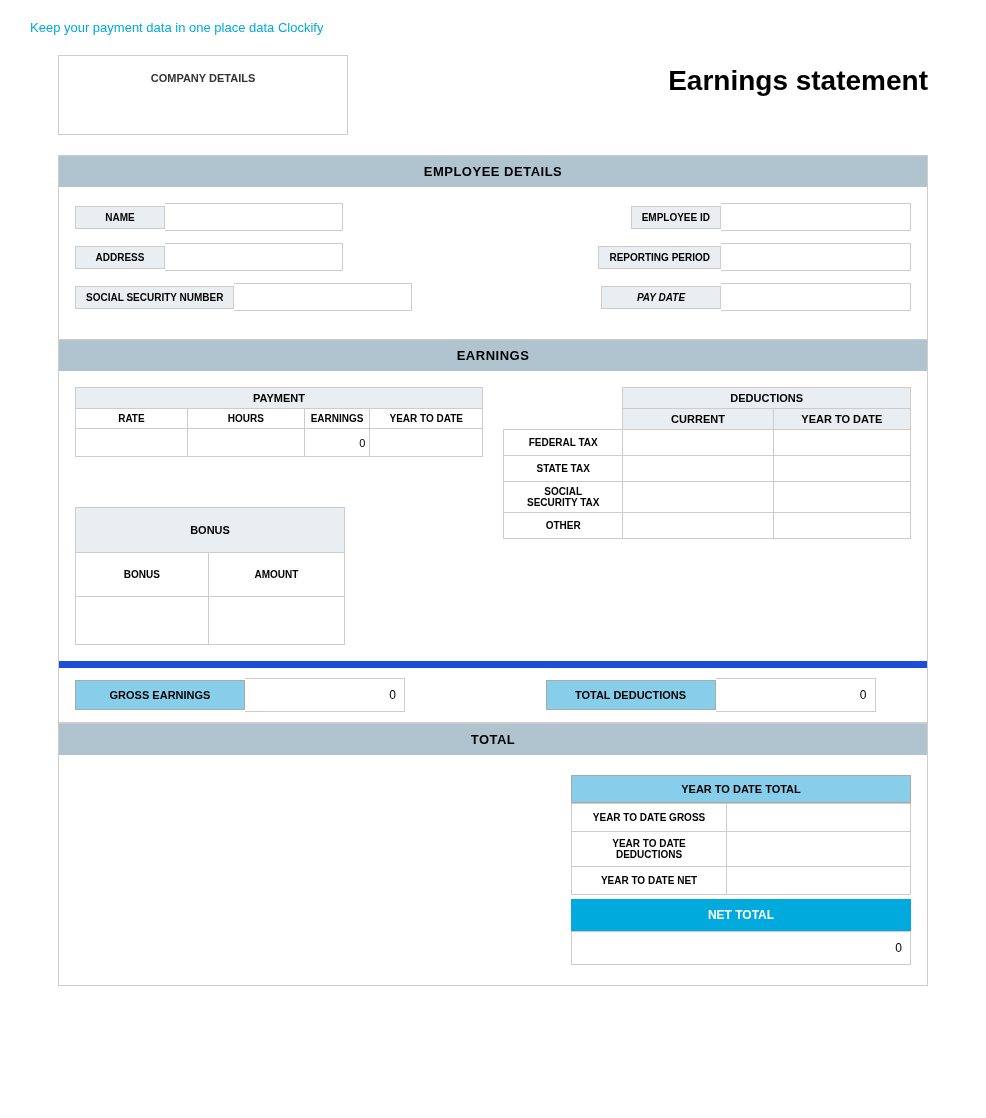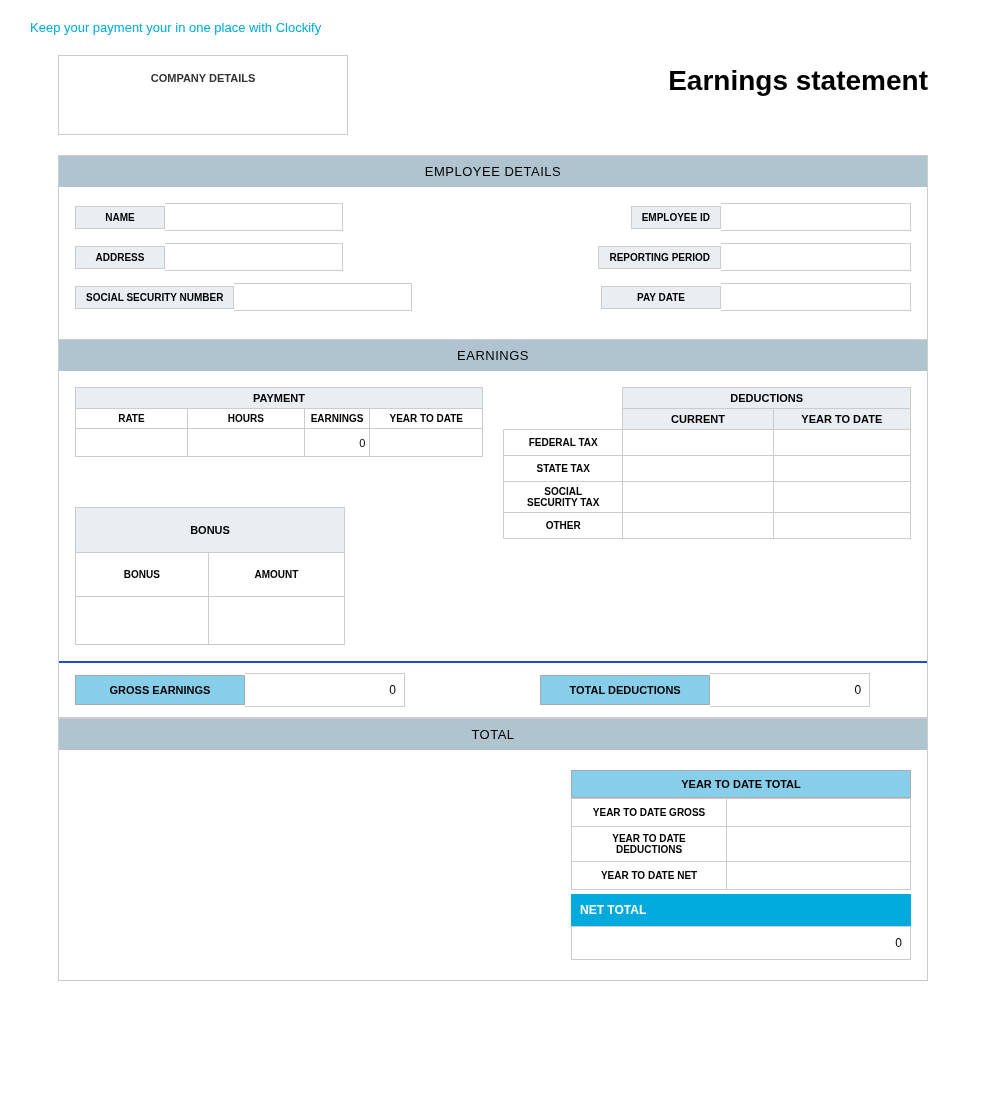--- a/index.html
+++ b/index.html
@@ -7,21 +7,21 @@
 
     .top-link { padding: 20px 30px; }
     .top-link a { color: #00aadd; text-decoration: none; font-size: 13px; }
 
     .page-container { max-width: 930px; margin: 0 auto; padding: 0 30px 40px 30px; }
 
     .header-row { display: flex; justify-content: space-between; align-items: flex-start; margin-bottom: 20px; }
     .company-box { border: 1px solid #ccc; width: 290px; min-height: 80px; padding: 16px; }
     .company-label { font-size: 11px; font-weight: bold; text-align: center; color: #333; }
     .earnings-title { font-size: 28px; font-weight: bold; text-align: right; padding-top: 10px; }
-    .section-header { background: #b0c4d0; text-align: center; font-weight: normal; font-size: 13px; padding: 8px; letter-spacing: 0.5px; }
+    .section-header { background: #b0c4d0; text-align: center; font-weight: bold; font-size: 13px; padding: 8px; letter-spacing: 0.5px; }
 
     .employee-details { padding: 16px; }
     .field-row { display: flex; gap: 36px; margin-bottom: 12px; }
     .field-group { display: flex; align-items: center; gap: 0; }
     .field-label { background: #e8eef2; border: 1px solid #ccc; padding: 5px 10px; font-size: 10px; font-weight: bold; white-space: nowrap; min-width: 90px; text-align: center; }
     .field-input { border: 1px solid #ccc; border-left: none; height: 28px; min-width: 160px; background: #fff; }
 
     
     .earnings-body { padding: 16px; display: flex; gap: 20px; }
     .left-panel { flex: 1; }
@@ -41,47 +41,47 @@
     .deductions-table .data-cell { background: #fff; min-height: 26px; height: 26px; }
 
     
     .bonus-table { width: 270px; border-collapse: collapse; }
     .bonus-table td { border: 1px solid #ccc; padding: 16px 8px; font-size: 11px; text-align: center; }
     .bonus-table .header-row-b { font-weight: bold; background: #e8eef2; }
     .bonus-table .col-header { font-weight: bold; font-size: 10px; }
     .bonus-table .data-cell { min-height: 28px; height: 28px; background: #fff; }
 
     
-    .totals-row { display: flex; align-items: center; padding: 10px 16px; gap: 10px; border-top: 2px solid #1d4ed8; }
+    .totals-row { display: flex; align-items: center; padding: 10px 16px; gap: 16px; border-top: 7px solid #1d4ed8; }
     .totals-left { display: flex; align-items: center; gap: 0; flex: 1; }
     .totals-right { display: flex; align-items: center; gap: 0; flex: 1; margin-left: auto; }
 
     .total-label-btn { background: #87ceeb; border: 1px solid #aaa; padding: 8px 16px; font-weight: bold; font-size: 11px; white-space: nowrap; min-width: 170px; text-align: center; }
     .total-value-box { border: 1px solid #ccc; border-left: none; height: 34px; min-width: 160px; background: #fff; display: flex; align-items: center; justify-content: flex-end; padding-right: 8px; font-size: 12px; }
 
     
     .total-section-body { padding: 20px 16px; display: flex; justify-content: flex-end; }
     .ytd-table-wrapper { width: 340px; }
     .ytd-total-header { background: #87ceeb; text-align: center; font-weight: bold; font-size: 11px; padding: 7px; border: 1px solid #aaa; }
     .ytd-table { width: 100%; border-collapse: collapse; }
     .ytd-table td { border: 1px solid #ccc; padding: 6px 8px; font-size: 11px; }
     .ytd-table .ytd-label { font-weight: bold; font-size: 10px; background: #fff; text-align: center; }
     .ytd-table .ytd-value { background: #fff; text-align: right; }
 
-    .net-total-header { background: #00aadd; text-align: left; font-weight: bold; font-size: 12px; color: #fff; padding: 8px; border: 1px solid #00aadd; margin-top: 4px; }
+    .net-total-header { background: #00aadd; text-align: center; font-weight: bold; font-size: 12px; color: #fff; padding: 8px; border: 1px solid #00aadd; margin-top: 4px; }
     .net-total-value { border: 1px solid #ccc; height: 34px; background: #fff; display: flex; align-items: center; justify-content: flex-end; padding-right: 8px; font-size: 12px; }
 
     .outer-section { border: 1px solid #ccc; margin-bottom: 0; }
     .earnings-bottom-border { border-bottom: 1px solid #ccc; }
   </style>
 </head>
 <body>
 
 <div class="top-link">
-  <a href="#">Keep your payment your in one place with Clockify</a>
+  <a href="#">Keep your payment data in one place data Clockify</a>
 </div>
 
 <div class="page-container">
 
   <div class="header-row">
     <div class="company-box">
       <div class="company-label">COMPANY DETAILS</div>
     </div>
     <div class="earnings-title">Earnings statement</div>
   </div>
@@ -111,21 +111,21 @@
           <input class="field-input" type="text" style="min-width: 190px;">
         </div>
       </div>
       <div class="field-row">
         <div class="field-group">
           <div class="field-label" style="min-width:140px;">SOCIAL SECURITY NUMBER</div>
           <input class="field-input" type="text" style="">
         </div>
         <div style="flex:1"></div>
         <div class="field-group">
-          <div class="field-label" style="min-width:120px;">PAY DATE</div>
+          <div class="field-label" style="min-width:120px;font-style:italic;">PAY DATE</div>
           <input class="field-input" type="text" style="min-width: 190px;">
         </div>
       </div>
     </div>
   </div>
 
   <div class="outer-section" style="margin-top:0; border-top:none;">
     <div class="section-header">EARNINGS</div>
     <div class="earnings-body">
 

